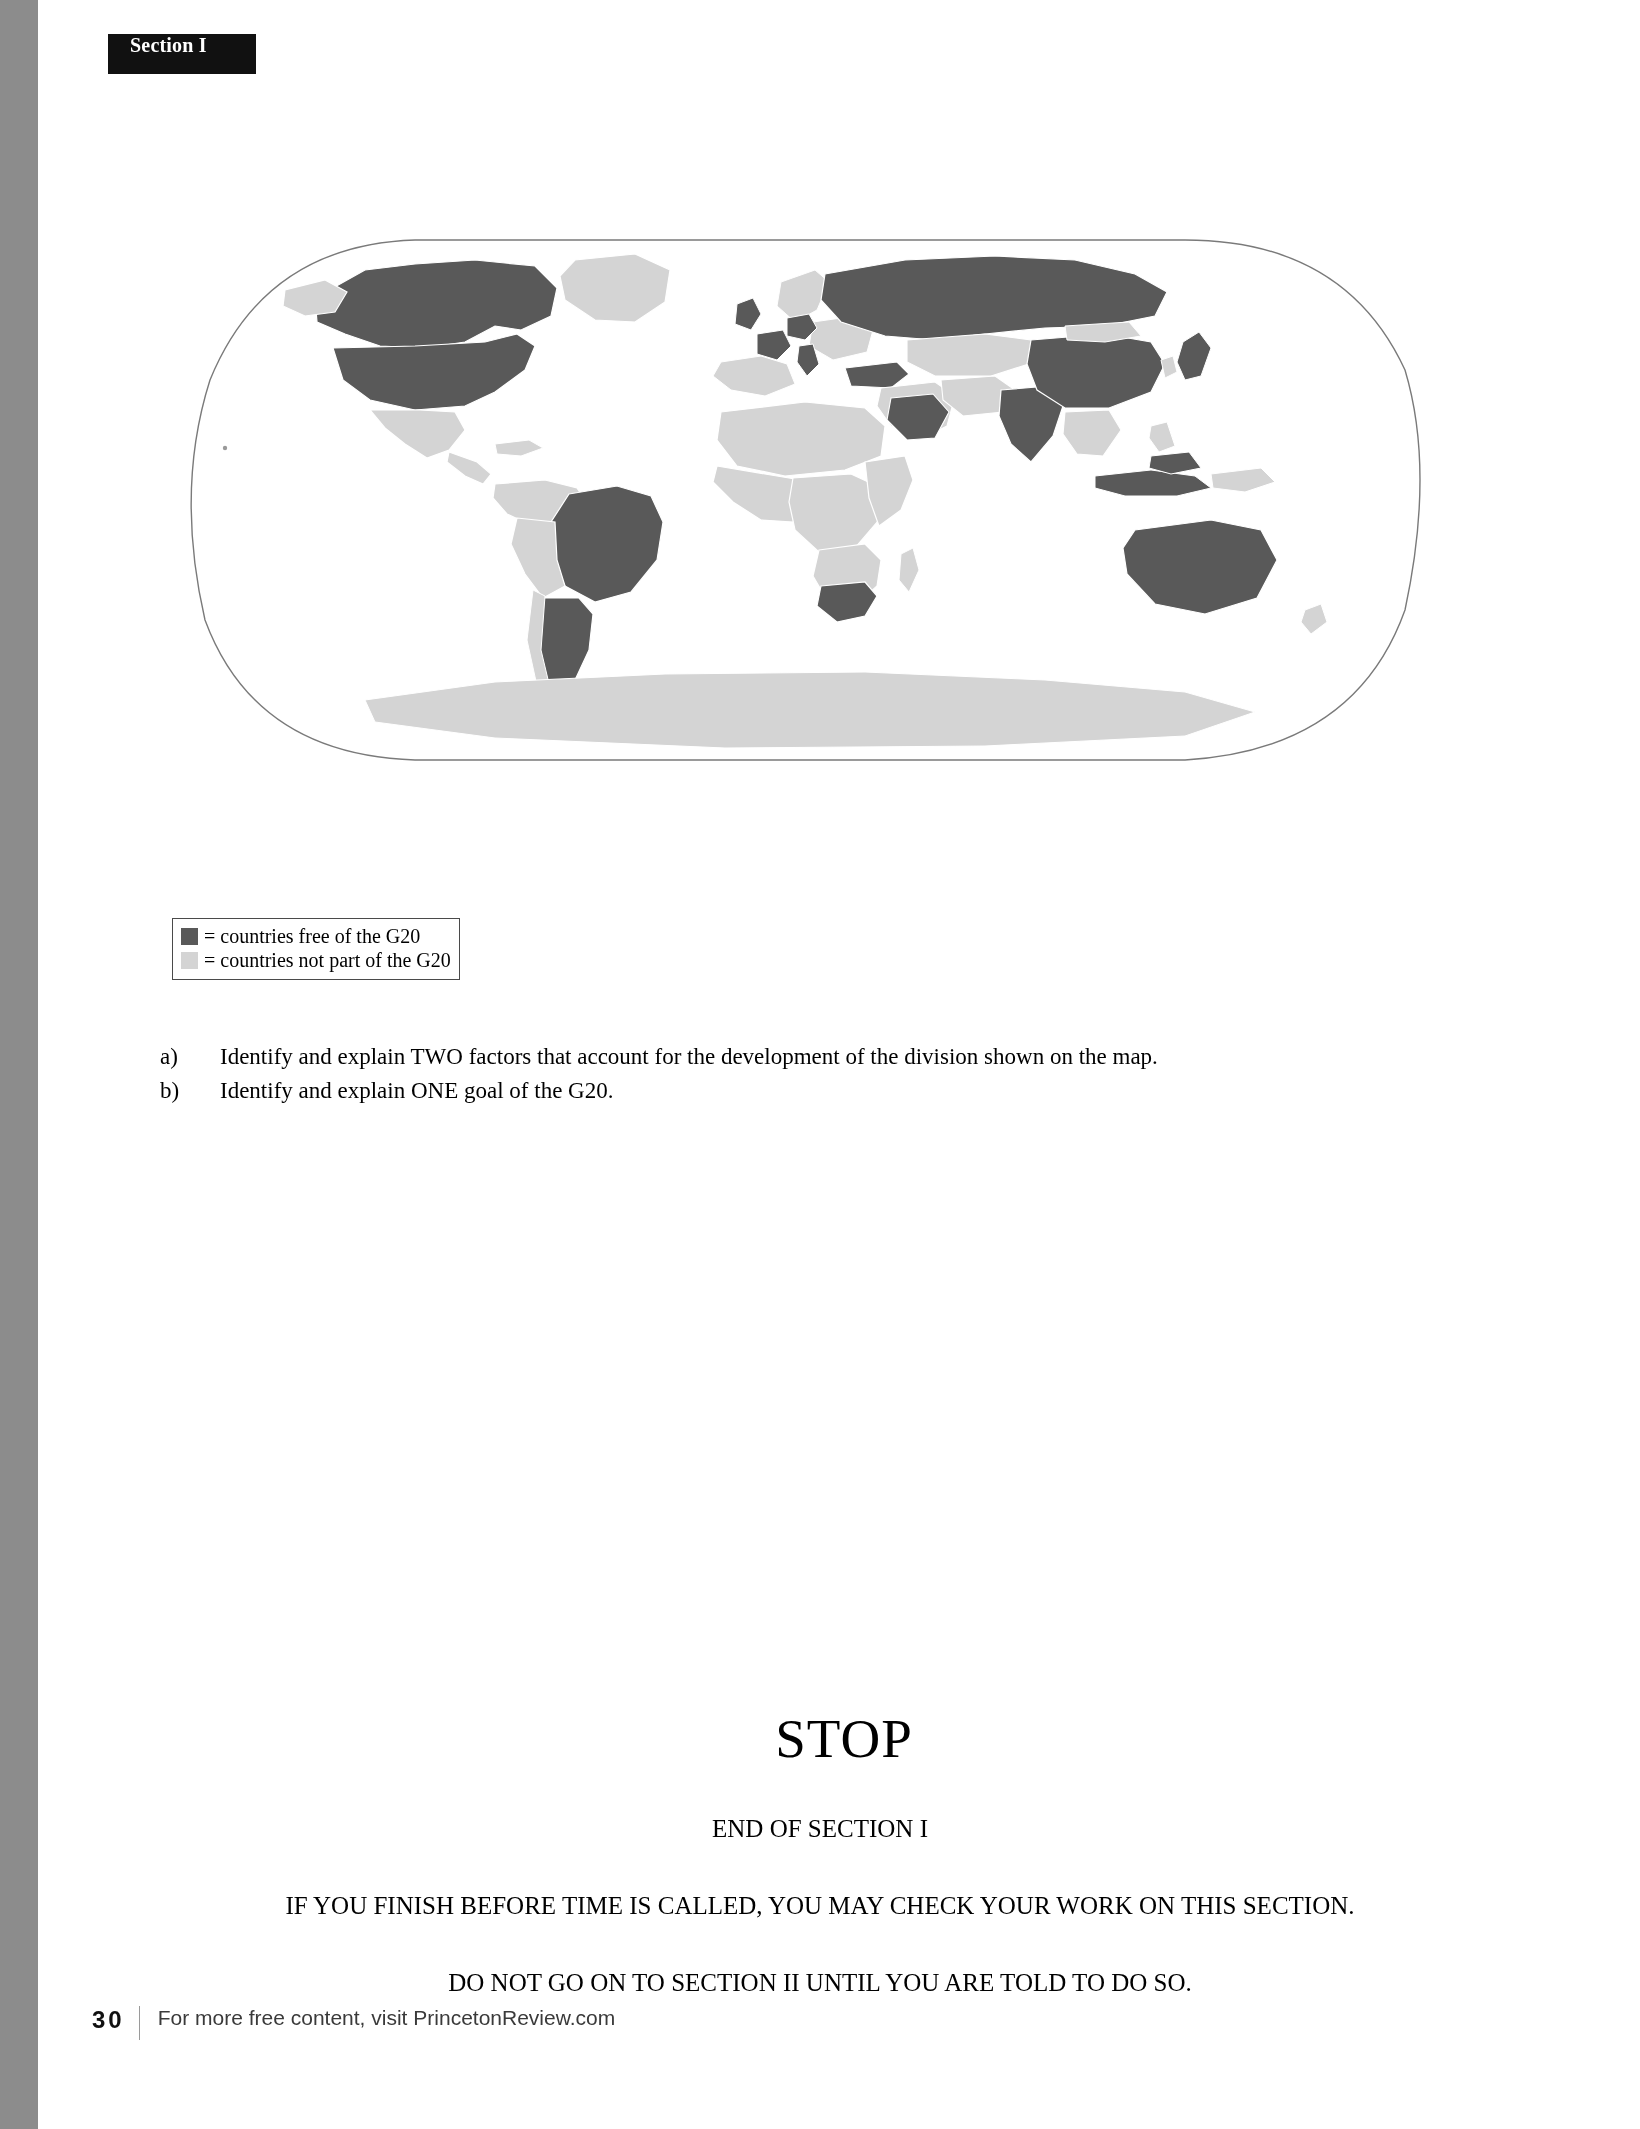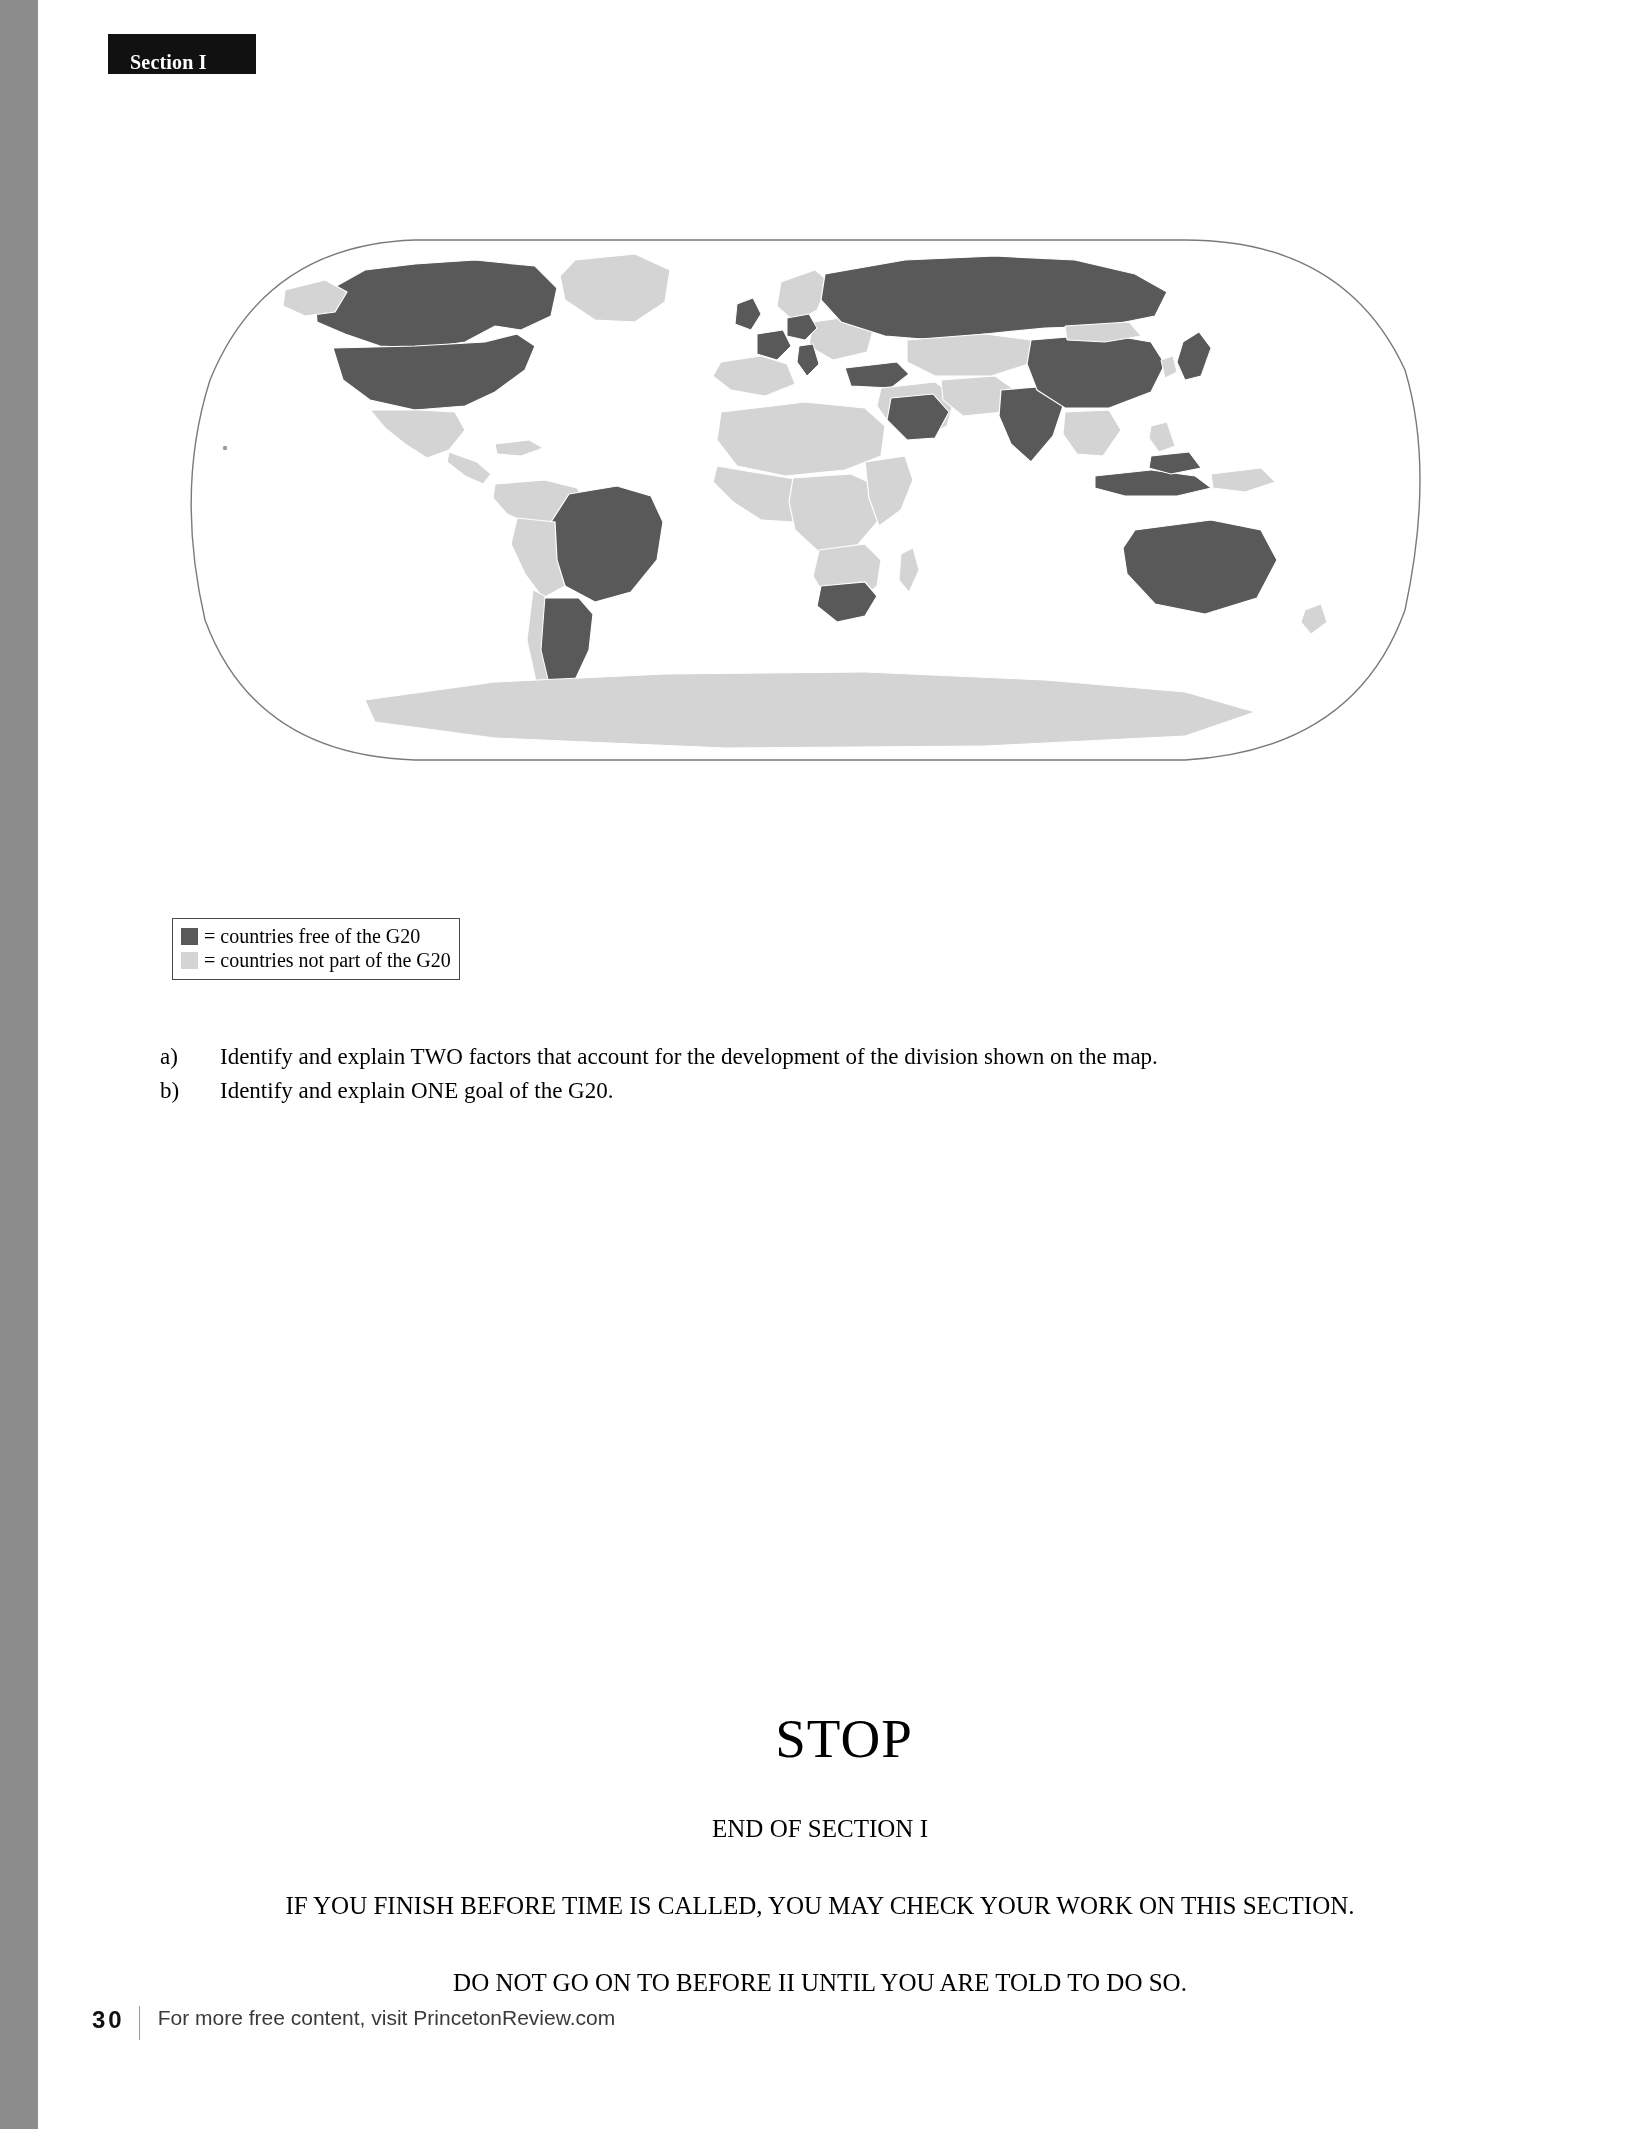--- a/index.html
+++ b/index.html
@@ -44,21 +44,21 @@
     left: 108px;
     top: 34px;
     width: 148px;
     height: 40px;
     background: #111111;
     color: #ffffff;
     font-family: "Liberation Serif", serif;
     font-weight: bold;
     font-size: 20px;
     display: flex;
-    align-items: flex-end;
+    align-items: flex-start;
     padding-left: 22px;
     box-sizing: border-box;
     letter-spacing: 0.2px;
   }
 
   
   .question {
     position: absolute;
     left: 140px;
     top: 136px;
@@ -305,21 +305,21 @@
     <div class="sub-row">
       <div class="sub-label">b)</div>
       <div class="sub-text">Identify and explain ONE goal of the G20.</div>
     </div>
   </div>
 
   <div class="stop-block">
     <div class="stop-word">STOP</div>
     <div class="stop-line">END OF SECTION I</div>
     <div class="stop-line">IF YOU FINISH BEFORE TIME IS CALLED, YOU MAY CHECK YOUR WORK ON THIS SECTION.</div>
-    <div class="stop-line">DO NOT GO ON TO BEFORE II UNTIL YOU ARE TOLD TO DO SO.</div>
+    <div class="stop-line">DO NOT GO ON TO SECTION II UNTIL YOU ARE TOLD TO DO SO.</div>
   </div>
 
   <div class="footer">
     <div class="folio">30</div>
     <div class="folio-rule"></div>
     <div class="footer-text"><span>For more free content, visit </span><span class="footer-link">PrincetonReview.com</span></div>
   </div>
 
 </div>
 

